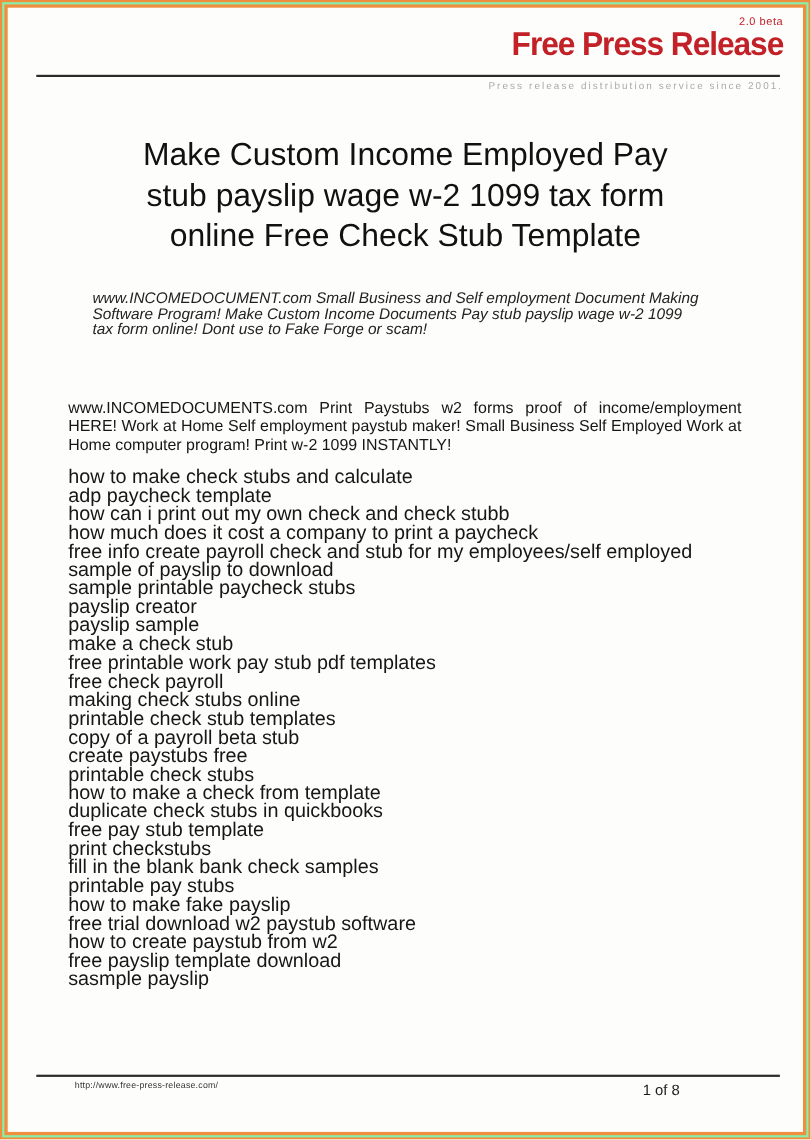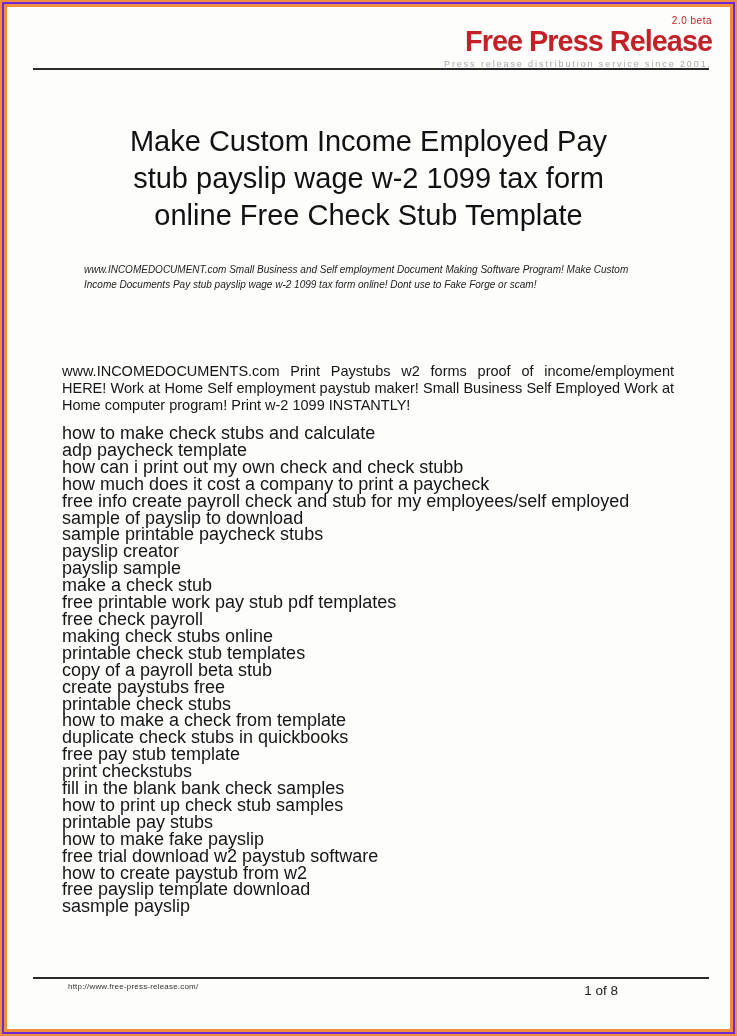--- a/index.html
+++ b/index.html
@@ -2,57 +2,57 @@
 <html><head>
 <meta charset="utf-8">
 <style>
   * { margin: 0; padding: 0; box-sizing: border-box; }
   body {
     width: 737px; height: 1036px;
     font-family: "Liberation Sans", sans-serif;
     background: #fff;
   }
   .frame-outer { width: 737px; height: 1036px; background: #ee8e3e; padding: 2px; }
-  .frame-dark  { width: 100%; height: 100%; background: #6d28d9; padding: 2px; }
+  .frame-dark  { width: 100%; height: 100%; background: #86efac; padding: 2px; }
   .frame-inner { width: 100%; height: 100%; background: #ee8e3e; padding: 3px; }
   .page {
     position: relative;
     width: 723px; height: 1022px;
     background: #fdfdfc;
     color: #1c1c1c;
     overflow: hidden;
   }
 
   
   .logo-block { position: absolute; top: 8px; right: 18px; text-align: right; }
   .logo-version { font-size: 10px; color: #c32128; letter-spacing: .5px; }
   .logo-text {
     font-size: 30px; font-weight: 800; letter-spacing: -1px;
     color: #c32128; line-height: 1.02;
     transform: scaleX(.96); transform-origin: right;
   }
   .logo-tagline {
-    margin-top: 2px; font-size: 9px; color: #a9a9a9; letter-spacing: 1.9px;
+    margin-top: 16px; font-size: 9px; color: #a9a9a9; letter-spacing: 1.9px;
   }
   .header-rule, .footer-rule {
     position: absolute; left: 26px; width: 676px; height: 2px; background: #2a2a2a;
   }
   .header-rule { top: 61px; }
 
   
   .doc-title {
     position: absolute; top: 116px; left: 0; width: 723px;
     text-align: center; font-size: 29px; font-weight: 400;
     line-height: 37px; color: #111;
   }
 
   
   .intro-para {
     position: absolute; top: 256px; left: 77px; width: 552px;
-    font-style: italic; font-size: 10px; line-height: 14.6px; color: #222;
+    font-style: italic; font-size: 14px; line-height: 14.6px; color: #222;
   }
 
   
   .body-para {
     position: absolute; top: 356px; left: 55px; width: 612px;
     font-size: 14.5px; line-height: 17px; text-align: justify; color: #161616;
   }
 
   
   .keyword-list { position: absolute; top: 418px; left: 55px; width: 640px; }
@@ -111,21 +111,20 @@
             <div class="keyword-line">making check stubs online</div>
             <div class="keyword-line">printable check stub templates</div>
             <div class="keyword-line">copy of a payroll beta stub</div>
             <div class="keyword-line">create paystubs free</div>
             <div class="keyword-line">printable check stubs</div>
             <div class="keyword-line">how to make a check from template</div>
             <div class="keyword-line">duplicate check stubs in quickbooks</div>
             <div class="keyword-line">free pay stub template</div>
             <div class="keyword-line">print checkstubs</div>
             <div class="keyword-line">fill in the blank bank check samples</div>
-            <div class="keyword-line">how to print up check stub samples</div>
             <div class="keyword-line">printable pay stubs</div>
             <div class="keyword-line">how to make fake payslip</div>
             <div class="keyword-line">free trial download w2 paystub software</div>
             <div class="keyword-line">how to create paystub from w2</div>
             <div class="keyword-line">free payslip template download</div>
             <div class="keyword-line">sasmple payslip</div>
           </div>
 
         <div class="footer-rule"></div>
         <div class="footer-url">http://www.free-press-release.com/</div>

